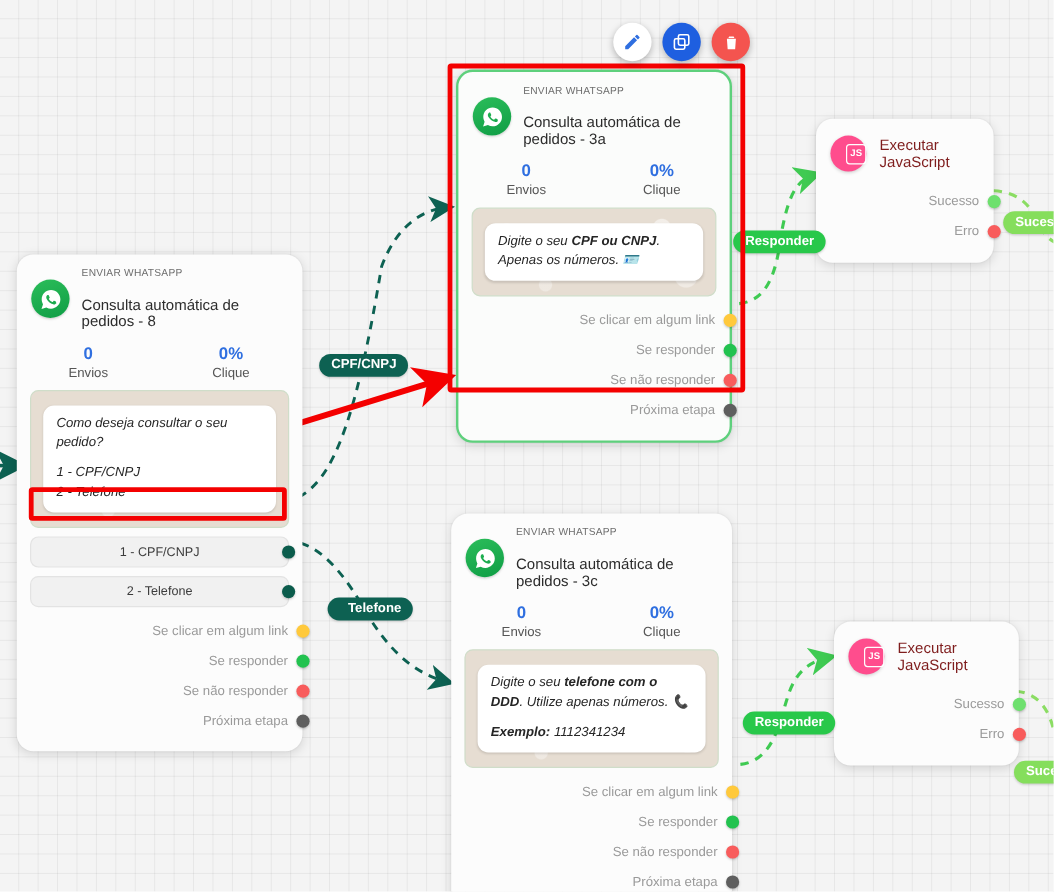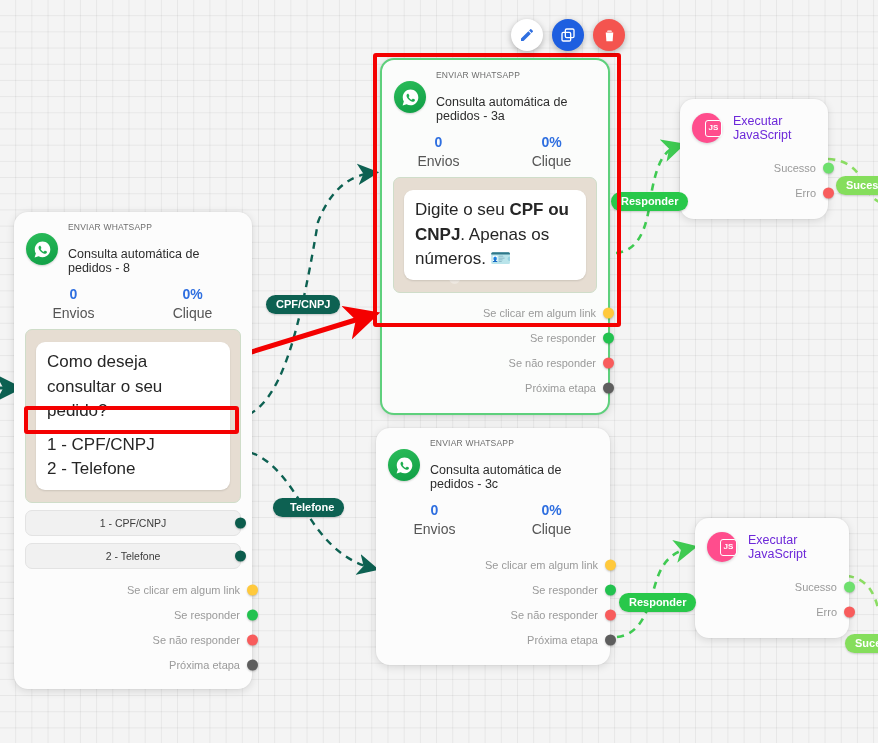--- a/index.html
+++ b/index.html
@@ -52,50 +52,51 @@
     flex: 0 0 30px; box-shadow: 0 1px 3px rgba(0,0,0,.18);
   }
   .js-badge .js-sq {
     width: 17px; height: 17px; border: 1.6px solid #fff; border-radius: 3px;
     color: #fff; font-size: 8px; font-weight: bold; line-height: 14px; text-align: center;
     font-family: "Liberation Sans", sans-serif;
   }
   .head-txt { margin-left: 10px; line-height: 1.15; }
   .kicker { font-size: 8.5px; color: #6d6d6d; letter-spacing: .2px; }
   .title { font-size: 12.5px; color: #2c2c2c; margin-top: 14px; }
-  .js-title { font-size: 12.5px; color: #6d28d9; margin-left: 11px; }
+  .js-title { font-size: 12.5px; color: #7f1d1d; margin-left: 11px; }
 
   
   .stats { display: flex; padding: 7px 0 8px 0; }
   .stat { flex: 1; text-align: center; }
   .stat .num { font-size: 14px; font-weight: bold; color: #2f6fe0; line-height: 1.1; }
-  .stat .lbl { font-size: 14px; color: #555; margin-top: 3px; }
+  .stat .lbl { font-size: 11px; color: #555; margin-top: 3px; }
 
   
   .wa-wrap {
     margin: 0 11px;
     background-color: #e6ddd2;
     background-image:
       radial-gradient(circle at 14% 26%, rgba(255,255,255,.55) 0 6px, transparent 7px),
       radial-gradient(circle at 46% 70%, rgba(255,255,255,.45) 0 8px, transparent 9px),
       radial-gradient(circle at 78% 22%, rgba(255,255,255,.5) 0 7px, transparent 8px),
       radial-gradient(circle at 88% 78%, rgba(255,255,255,.4) 0 9px, transparent 10px),
       radial-gradient(circle at 30% 88%, rgba(255,255,255,.35) 0 5px, transparent 6px);
     border-radius: 7px;
     border: 1px solid #cfddc9;
     padding: 12px 10px;
   }
   .bubble {
     background: #fff;
     border-radius: 9px;
     padding: 8px 11px;
-    font-size: 17px;
+    font-size: 11px;
     color: #262626;
     line-height: 1.45;
     box-shadow: 0 1px 2px rgba(0,0,0,.12);
+    font-style: italic;
   }
   .bubble b { font-weight: bold; }
   .bubble .p2 { margin-top: 9px; }
 
   
   .opt-row {
     margin: 7px 11px 0 11px;
     background: #f1f1f1;
     border: 1px solid #e3e3e3;
     border-radius: 7px;
@@ -333,20 +334,26 @@
     <div class="stats">
       <div class="stat">
         <div class="num">0</div>
         <div class="lbl">Envios</div>
       </div>
       <div class="stat">
         <div class="num">0%</div>
         <div class="lbl">Clique</div>
       </div>
     </div>
+    <div class="wa-wrap">
+      <div class="bubble">
+        <div><span>Digite o seu </span><b>telefone com o DDD</b><span>. Utilize apenas números. 📞</span></div>
+        <div class="p2"><b>Exemplo:</b><span> 1112341234</span></div>
+      </div>
+    </div>
     <div class="outs">
       <div class="out">
         <span>Se clicar em algum link</span>
         <i class="port p-yellow"></i>
       </div>
       <div class="out">
         <span>Se responder</span>
         <i class="port p-green"></i>
       </div>
       <div class="out">

